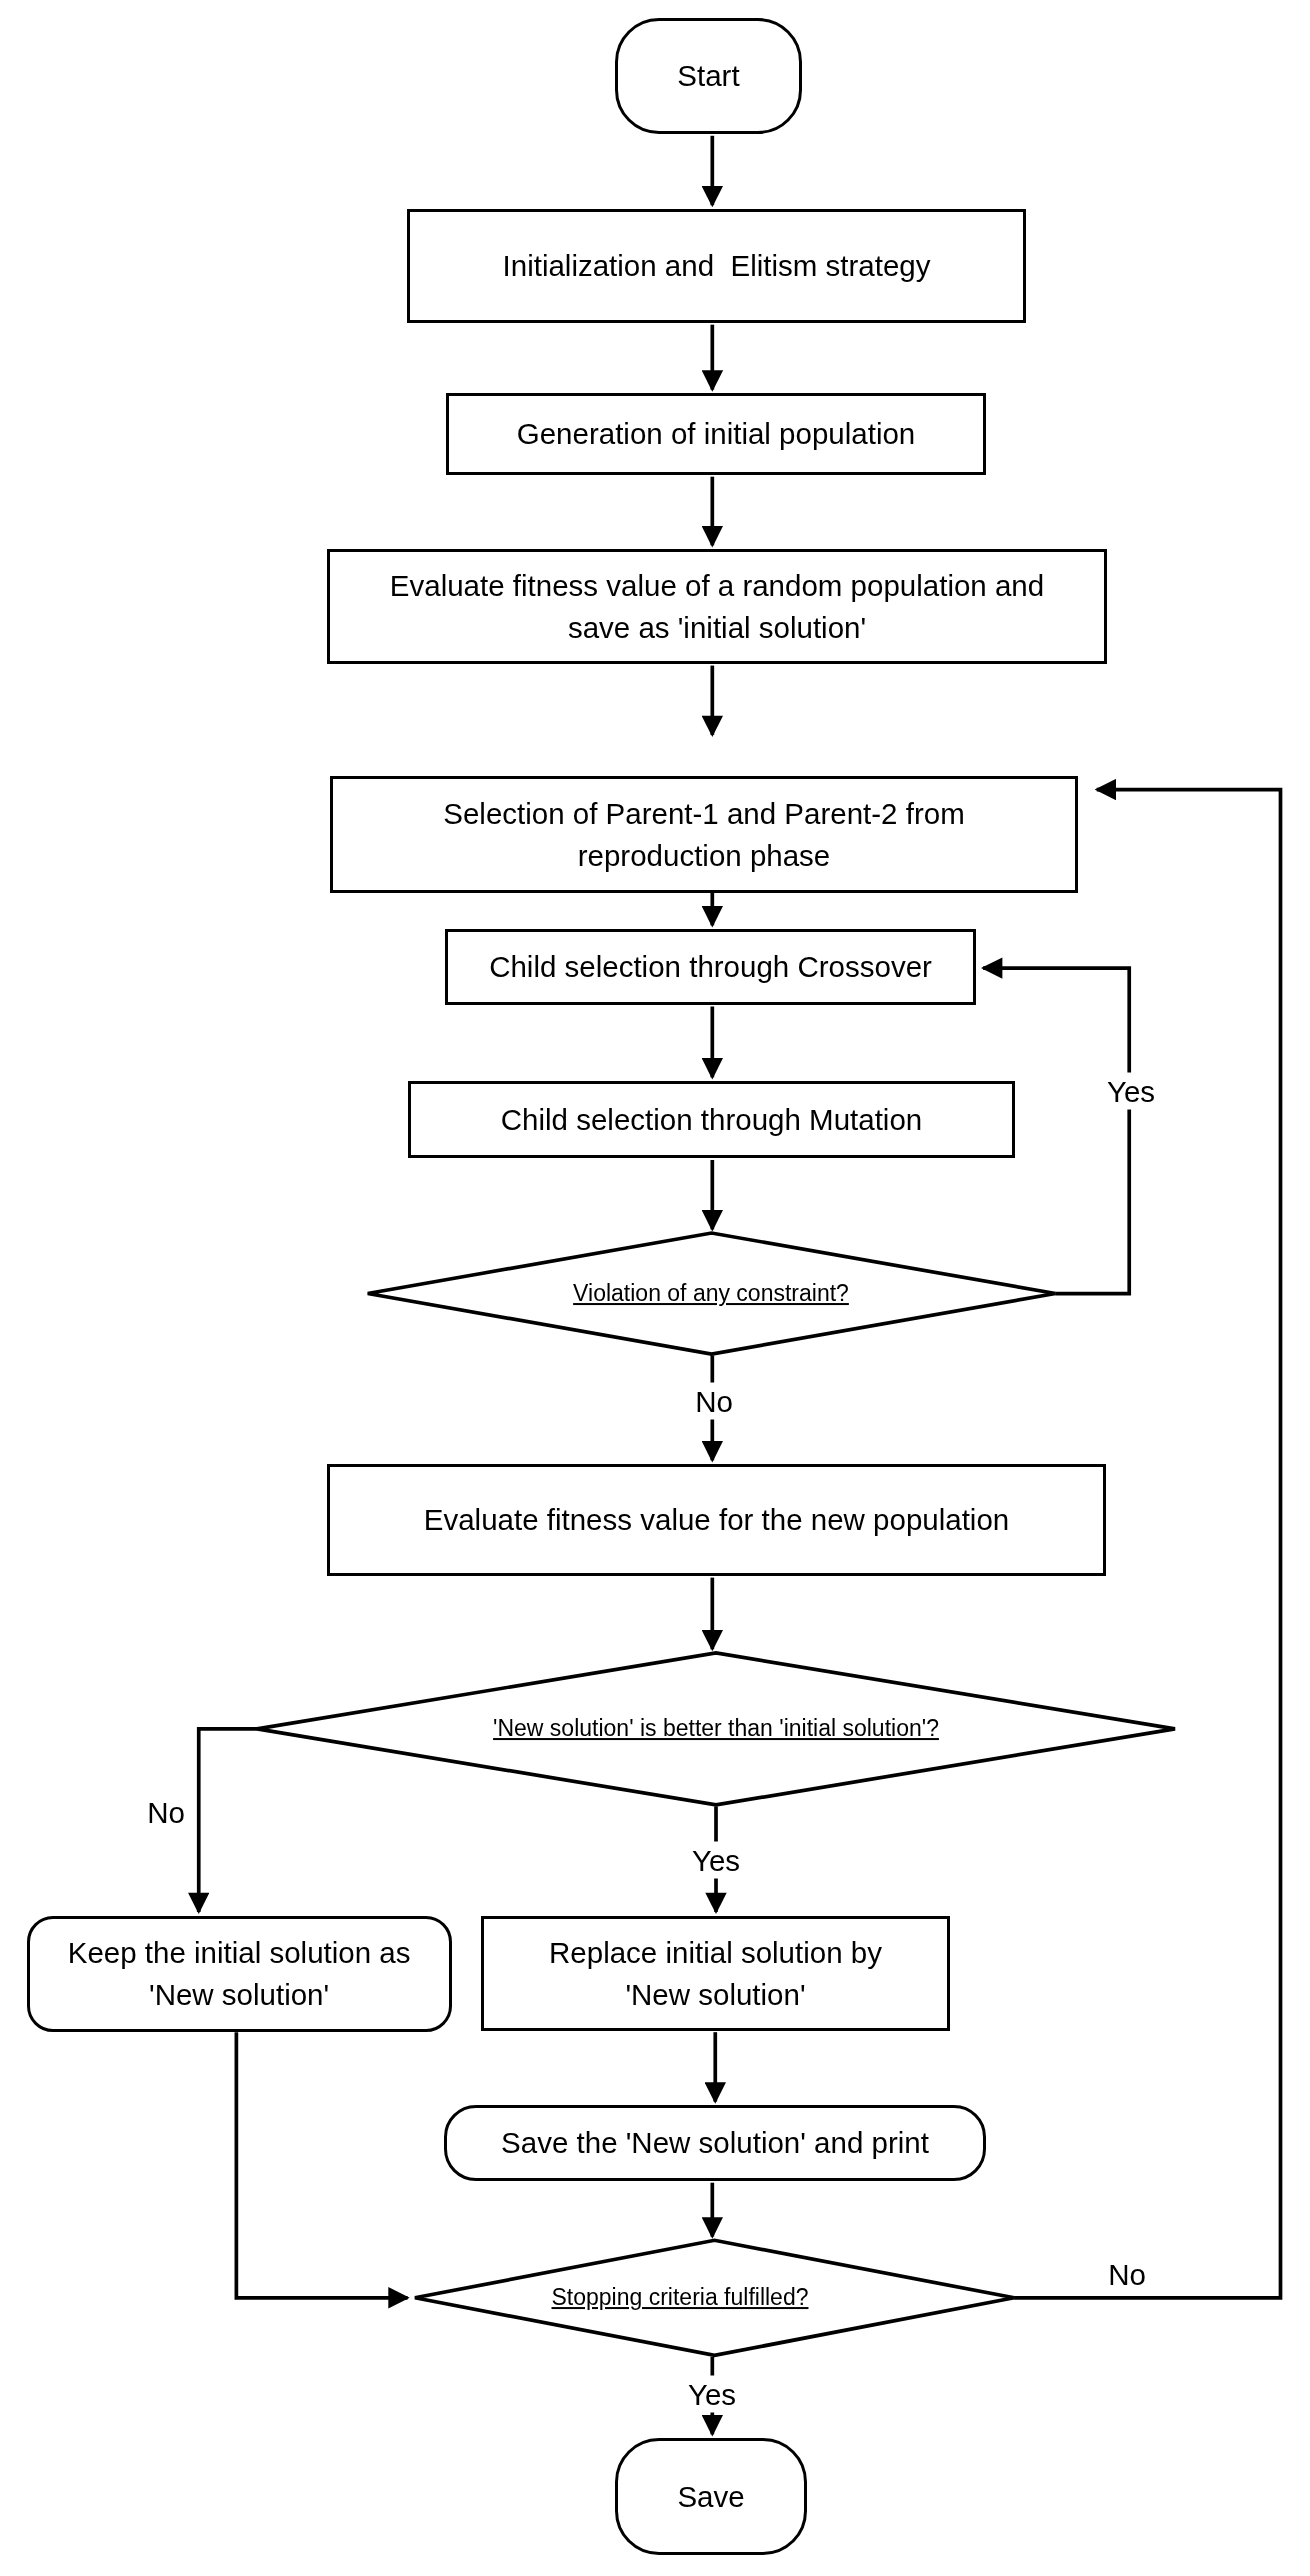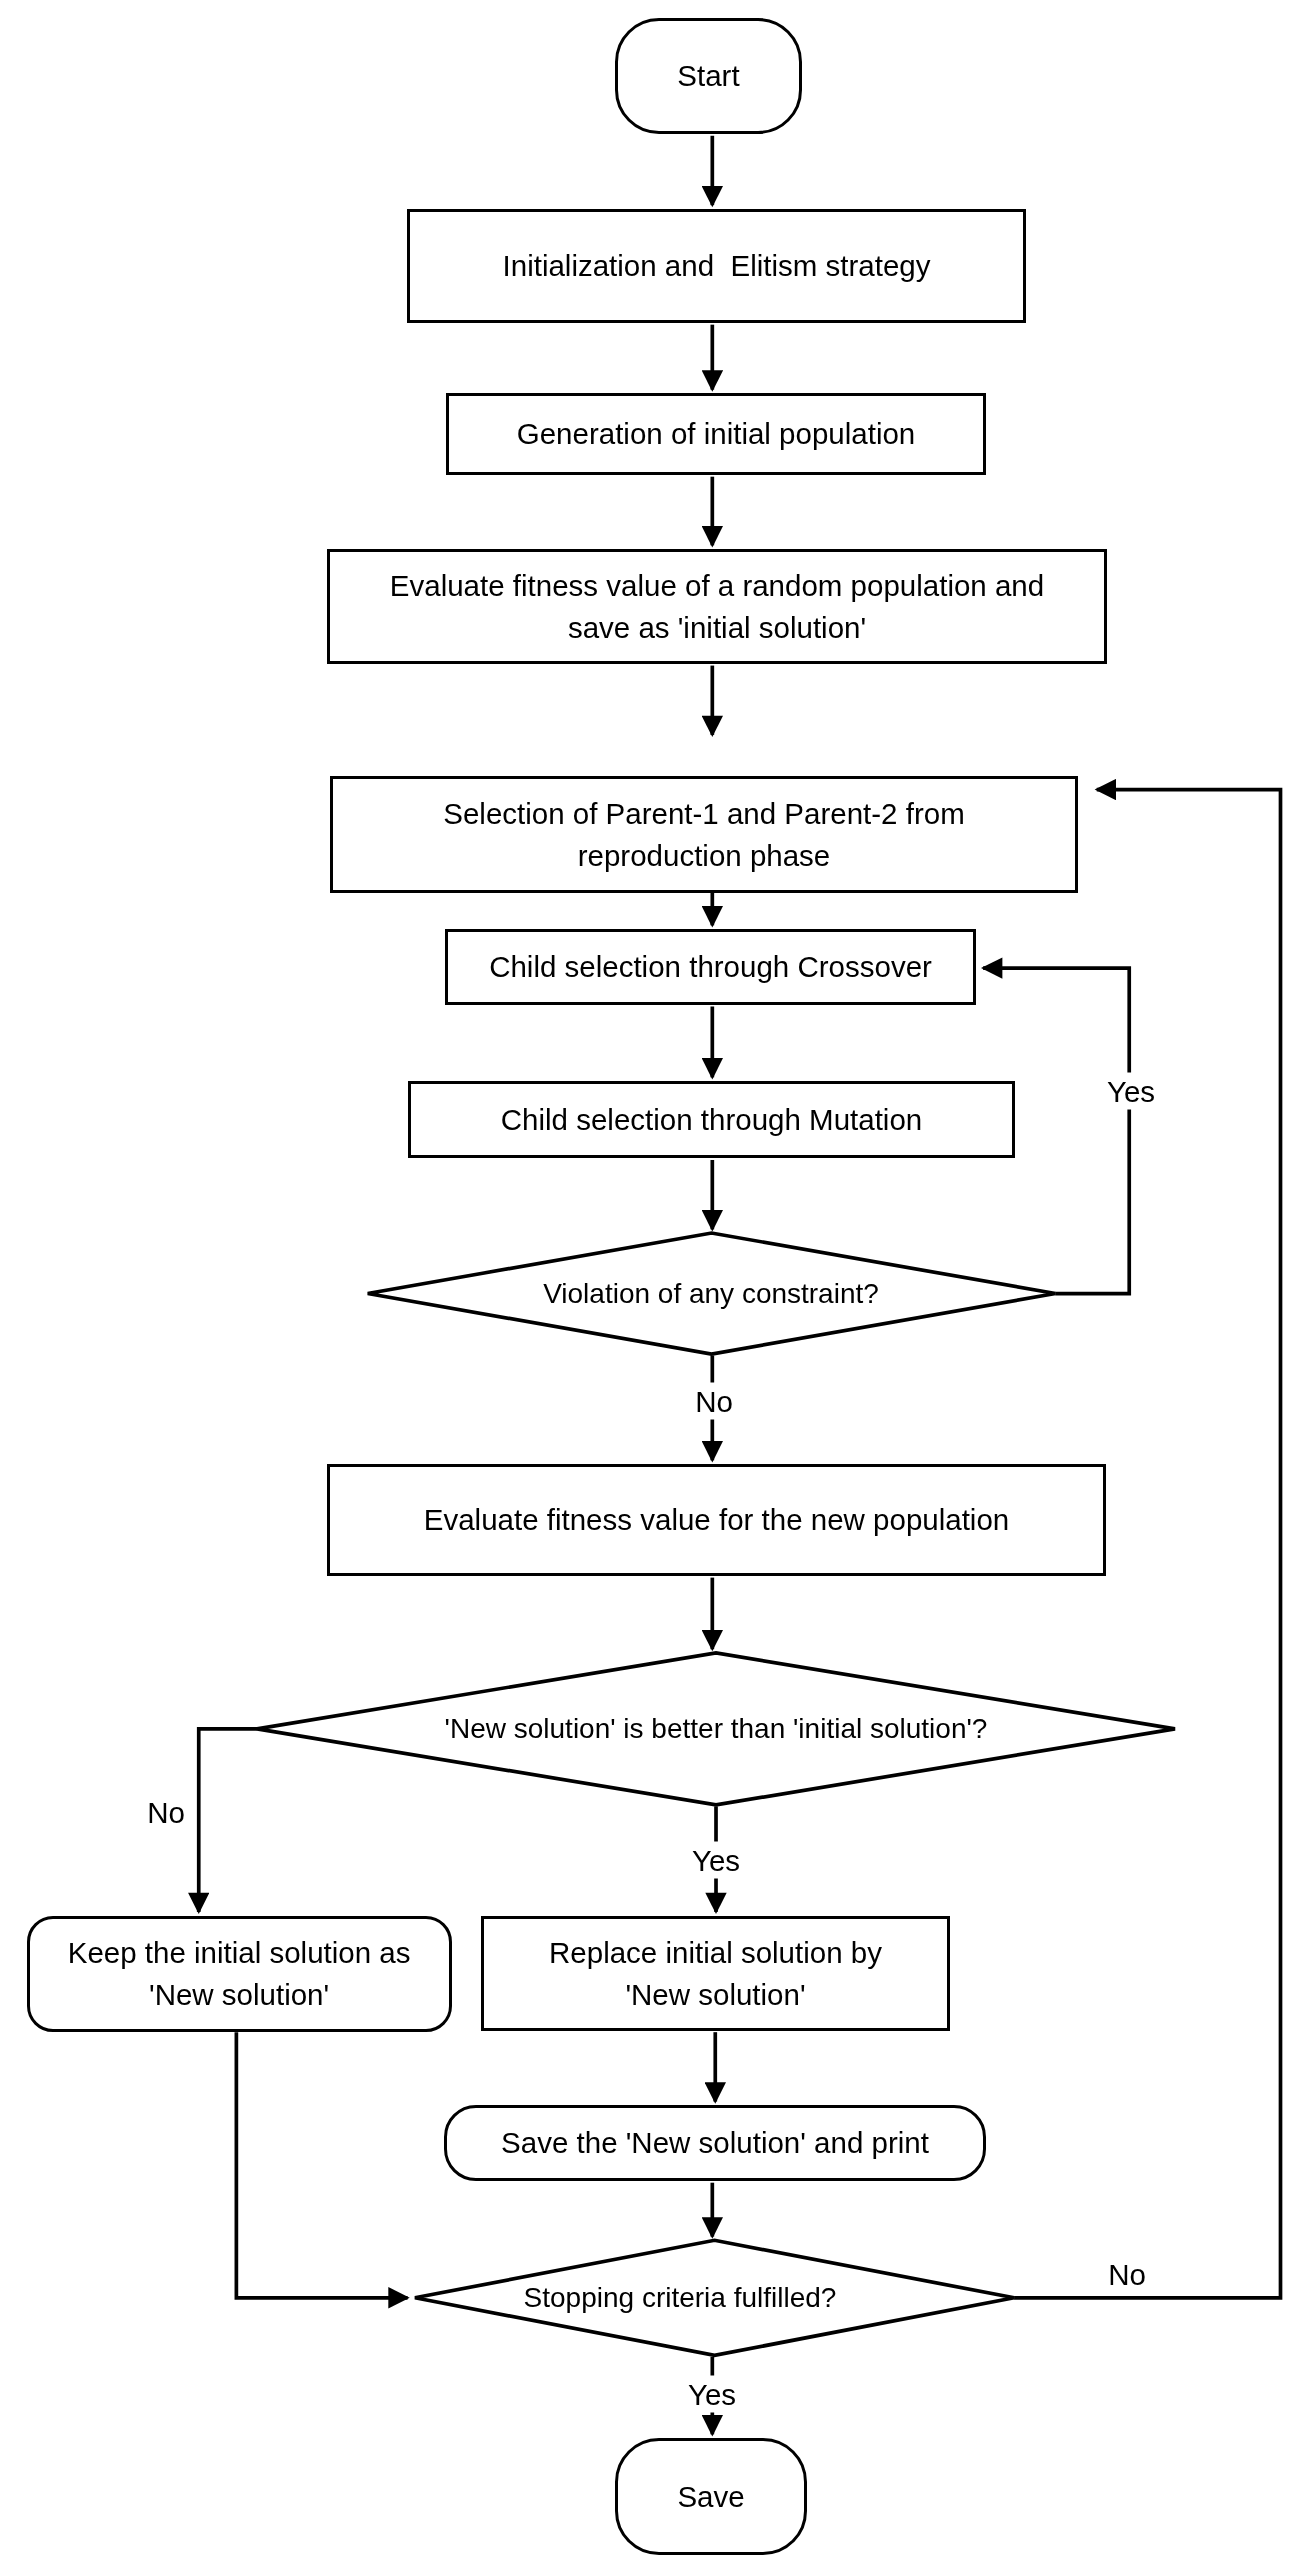--- a/index.html
+++ b/index.html
@@ -9,21 +9,21 @@
   .node {
     position: absolute; box-sizing: border-box;
     background: #fff; border: 3.7px solid #000;
     display: flex; align-items: center; justify-content: center;
     text-align: center; font-size: 29.5px; line-height: 1.42;
     white-space: pre-wrap;
   }
   .terminator { border-radius: 44px; }
   .dlabel {
     position: absolute; transform: translate(-50%, -50%);
-    font-size: 28px; line-height: 1.3; text-align: center; white-space: pre-wrap;
+    font-size: 23px; line-height: 1.3; text-align: center; white-space: pre-wrap; text-decoration: underline;
   }
   .elabel {
     position: absolute; transform: translate(-50%, -50%);
     font-size: 29.5px; background: #fff; padding: 1.5px 7.4px; text-align: center;
   }
 </style>
 </head>
 <body>
 
 <div class="canvas">

